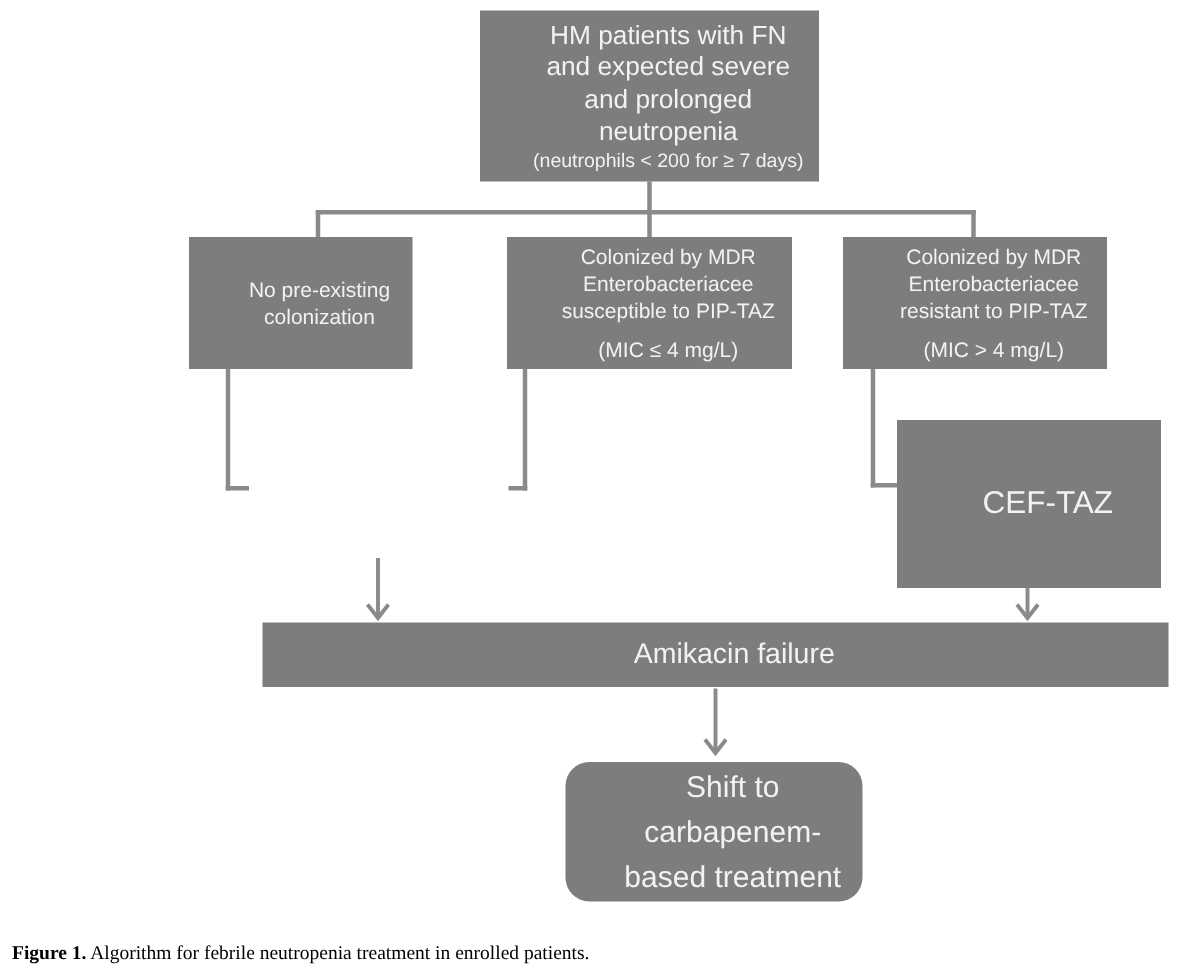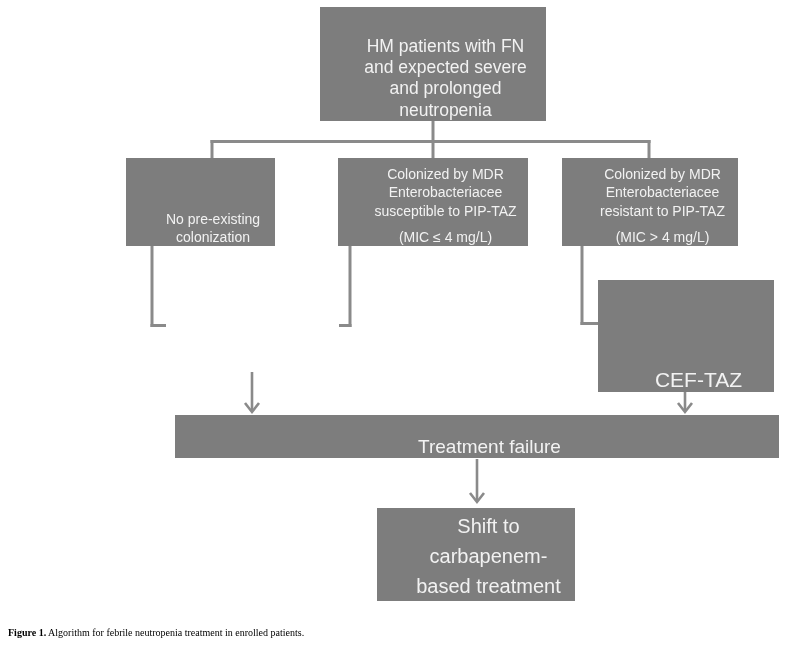--- a/index.html
+++ b/index.html
@@ -25,41 +25,41 @@
     stroke:var(--connector);
     fill:none;
   }
   .cline{stroke-width:3;}
   .aline{stroke-width:2.6;}
   .node{
     position:absolute;
     background:var(--box-fill);
     color:var(--box-text);
     display:flex;flex-direction:column;
-    align-items:center;justify-content:flex-end;
+    align-items:center;justify-content:center;
     text-align:center;
     white-space:pre-line;
     box-sizing:border-box;
     padding-left:25px;
   }
   .node .note{display:block;white-space:pre-line;}
   #node-root{left:320px;top:7px;width:226px;height:114px;font-size:17.5px;line-height:1.22;}
   #node-root .note{font-size:13px;margin-top:2px;line-height:1.15;}
   #node-branch-left{left:126px;top:158px;width:149px;height:88px;font-size:14px;line-height:1.3;}
   #node-branch-middle{left:338px;top:158px;width:190px;height:88px;font-size:14px;line-height:1.3;}
   #node-branch-right{left:562px;top:158px;width:176px;height:88px;font-size:14px;line-height:1.3;}
   #node-branch-middle .note,#node-branch-right .note{margin-top:8px;}
   #node-piptaz{left:165px;top:282px;width:175px;height:89px;font-size:17px;}
   #node-ceftaz{left:598px;top:280px;width:176px;height:112px;font-size:21px;}
   #node-failure{left:175px;top:415px;width:604px;height:43px;font-size:19px;}
-  #node-shift{left:377px;top:508px;width:198px;height:93px;font-size:20px;line-height:1.5;}
+  #node-shift{left:377px;top:508px;width:198px;height:93px;font-size:20px;line-height:1.5;border-radius:16px;}
   .caption{
     position:absolute;left:8px;top:627px;
     font-family:"Liberation Serif", serif;
-    font-size:10px;color:var(--caption-text);
+    font-size:13px;color:var(--caption-text);
     white-space:nowrap;
   }
   .caption .fig-label{font-weight:bold;}
 </style>
 </head>
 <body>
 
 <div class="canvas">
 
   <svg class="connector-layer" width="789" height="653" viewBox="0 0 789 653">
@@ -86,20 +86,21 @@
 
     <line class="aline" x1="477" y1="459" x2="477" y2="500"></line>
     <polyline class="aline" points="470,493 477,502 484,493"></polyline>
   </svg>
 
   <div class="node" id="node-root">
     <span>HM patients with FN
 and expected severe
 and prolonged
 neutropenia</span>
+    <span class="note">(neutrophils &lt; 200 for ≥ 7 days)</span>
   </div>
 
   <div class="node" id="node-branch-left">
     <span>No pre-existing
 colonization</span>
   </div>
 
   <div class="node" id="node-branch-middle">
     <span>Colonized by MDR
 Enterobacteriacee
@@ -113,21 +114,21 @@
 resistant to PIP-TAZ</span>
     <span class="note">(MIC &gt; 4 mg/L)</span>
   </div>
 
 
   <div class="node" id="node-ceftaz">
     <span>CEF-TAZ</span>
   </div>
 
   <div class="node" id="node-failure">
-    <span>Treatment failure</span>
+    <span>Amikacin failure</span>
   </div>
 
   <div class="node" id="node-shift">
     <span>Shift to
 carbapenem-
 based treatment</span>
   </div>
 
   <div class="caption">
     <span class="fig-label">Figure 1.</span><span> Algorithm for febrile neutropenia treatment in enrolled patients.</span>

